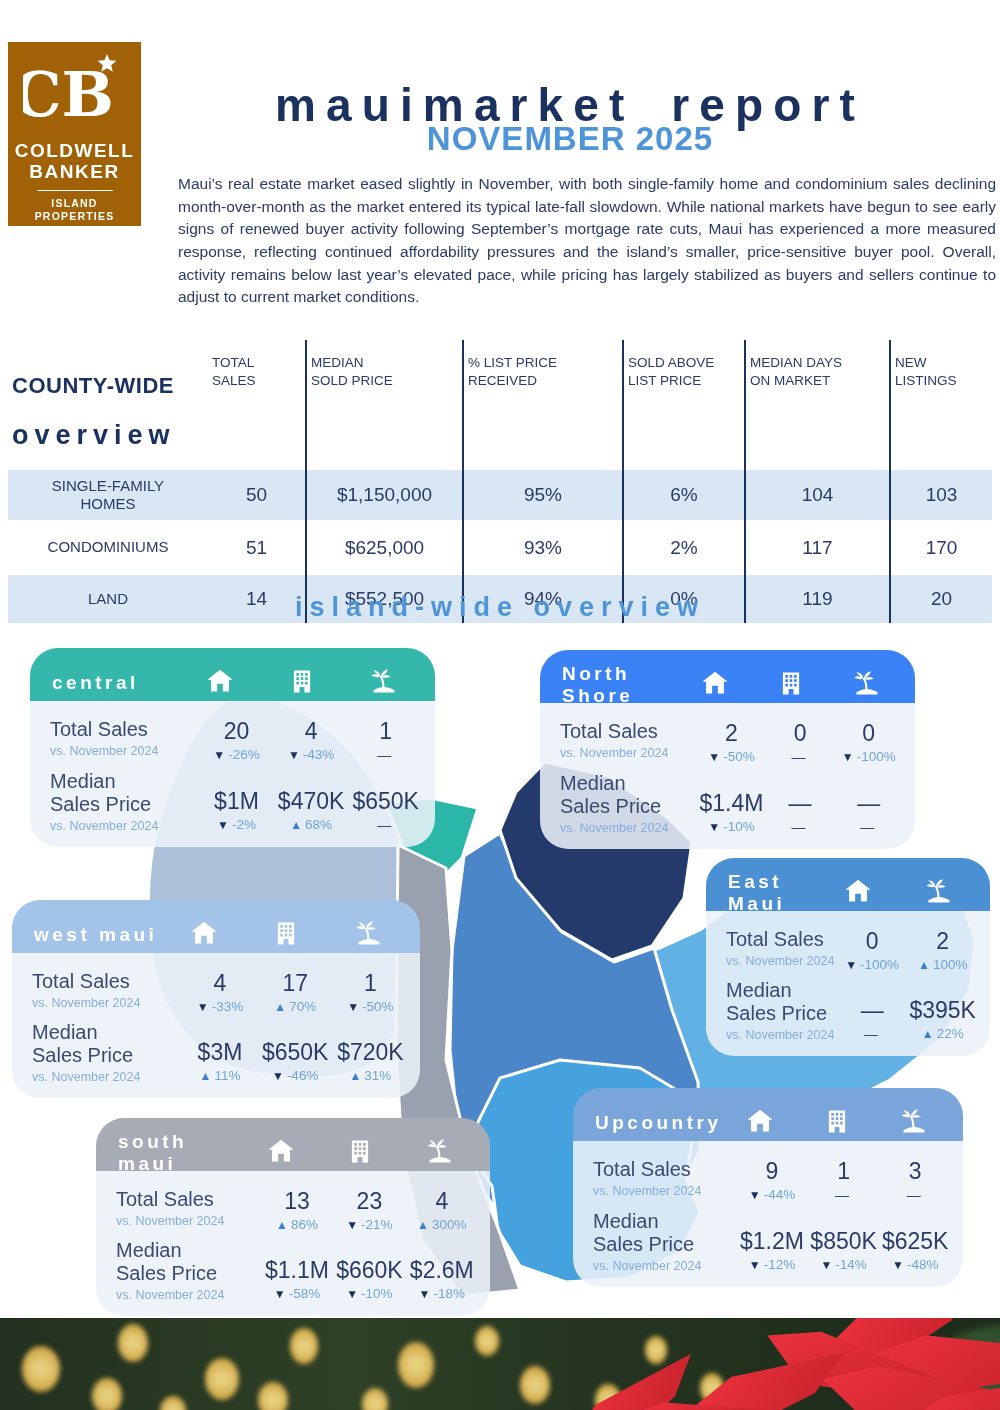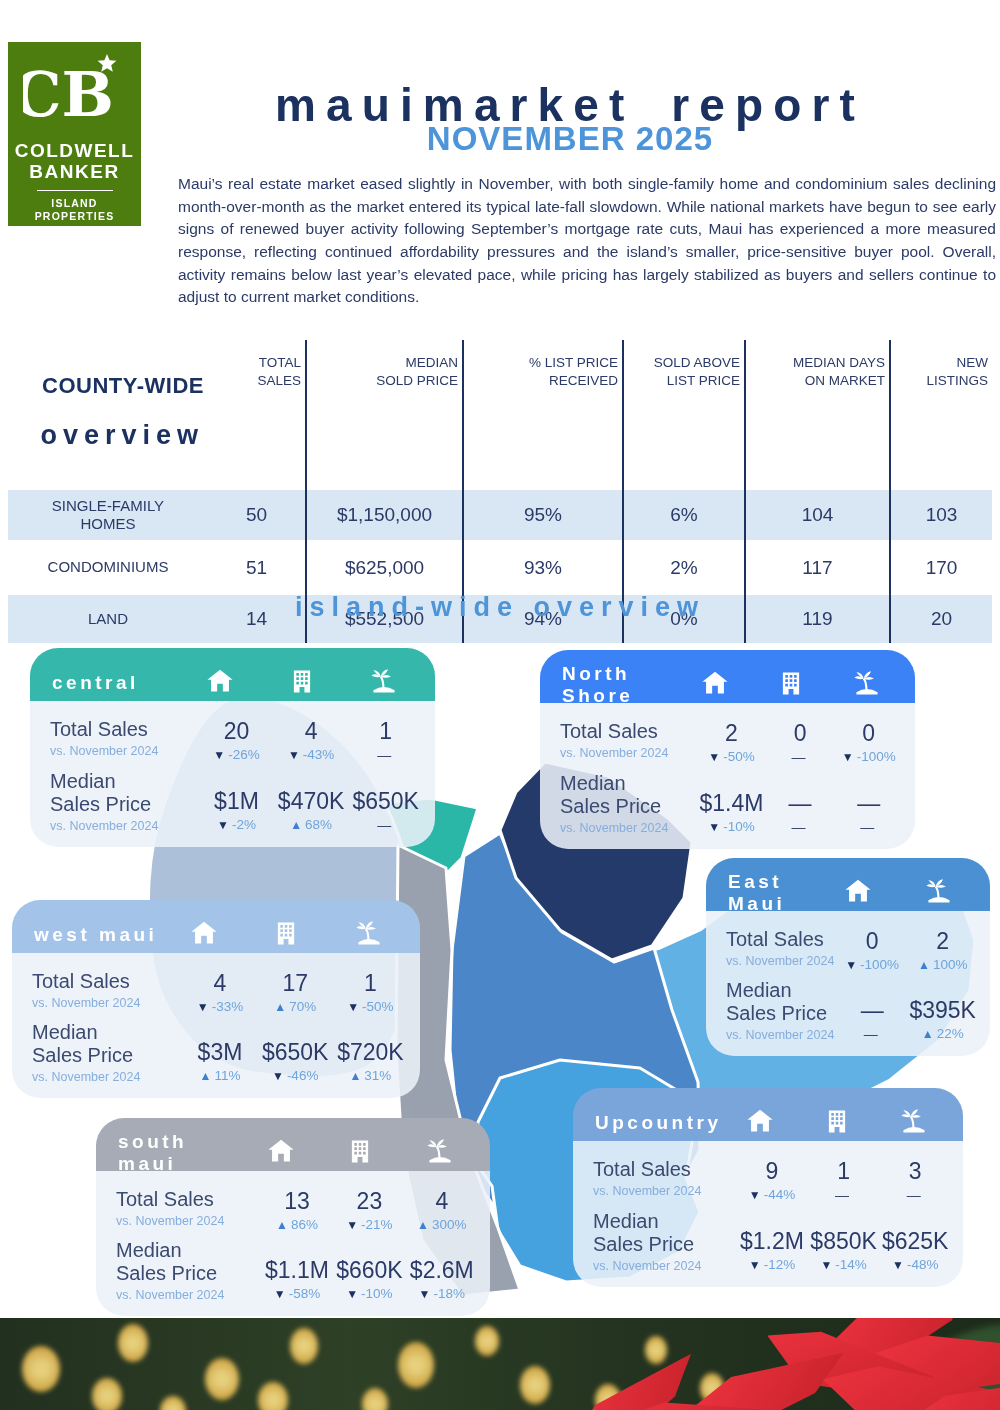--- a/index.html
+++ b/index.html
@@ -1,38 +1,38 @@
 <!DOCTYPE html>
 <html><head>
 <meta charset="utf-8">
 <style>
   html,body{margin:0;padding:0;background:#fff;}
   .page{position:relative;width:1000px;height:1410px;overflow:hidden;background:#fff;
         font-family:"Liberation Sans",sans-serif;}
 
   
-  .logo{position:absolute;left:8px;top:42px;width:133px;height:184px;background:#4d7c0f;
+  .logo{position:absolute;left:8px;top:42px;width:133px;height:184px;background:#a16207;
         color:#fff;text-align:center;z-index:4;}
   .logo-mono{margin:10px auto 0;width:104px;height:84px;}
   .logo-brand{font-size:19px;font-weight:bold;letter-spacing:1.5px;line-height:1.12;}
   .logo-rule{width:76px;border-top:1.5px solid #fff;margin:7px auto 6px;}
   .logo-sub{font-size:10.5px;font-weight:bold;letter-spacing:1.2px;line-height:1.3;}
 
   
   .report-title{position:absolute;left:210px;top:62px;width:720px;text-align:center;
         font-size:46px;font-weight:bold;color:#1b3160;letter-spacing:0.22em;word-spacing:14px;z-index:4;margin-top:16px;}
   .report-subtitle{position:absolute;left:210px;top:120px;width:720px;text-align:center;
         font-size:33px;font-weight:bold;color:#4d94d9;letter-spacing:1px;z-index:4;}
   .intro{position:absolute;left:178px;top:173px;width:818px;font-size:15.5px;line-height:1.46;
         color:#2b3a67;text-align:justify;z-index:4;}
 
   
   .ct{position:absolute;left:8px;top:340px;width:984px;color:#2b3a67;z-index:4;}
   .ct-row{display:grid;grid-template-columns:200px 97px 157px 160px 122px 145px 103px;}
-  .ct-head .cell{padding:14px 4px 20px;font-size:13.5px;text-align:right;line-height:1.3;white-space:pre-line;}
+  .ct-head .cell{padding:14px 4px 0;font-size:13.5px;text-align:left;line-height:1.3;white-space:pre-line;}
   .ct-title{padding:6px 0 0 10px;color:#1b3160;text-align:left;}
   .ct-title .t1{font-size:22px;font-weight:bold;letter-spacing:0.5px;}
   .ct-title .t2{font-size:27px;font-weight:bold;letter-spacing:6px;}
   .bL{border-left:2px solid #1b3160;}
   .ct-data .cell{display:flex;align-items:center;justify-content:center;font-size:19px;}
   .ct-data .label{font-size:15px;white-space:pre-line;text-align:center;line-height:1.25;}
   .shade{background:#d9e7f4;}
   .r1{height:50px}.r2{height:55px}.r3{height:48px}
 
   

